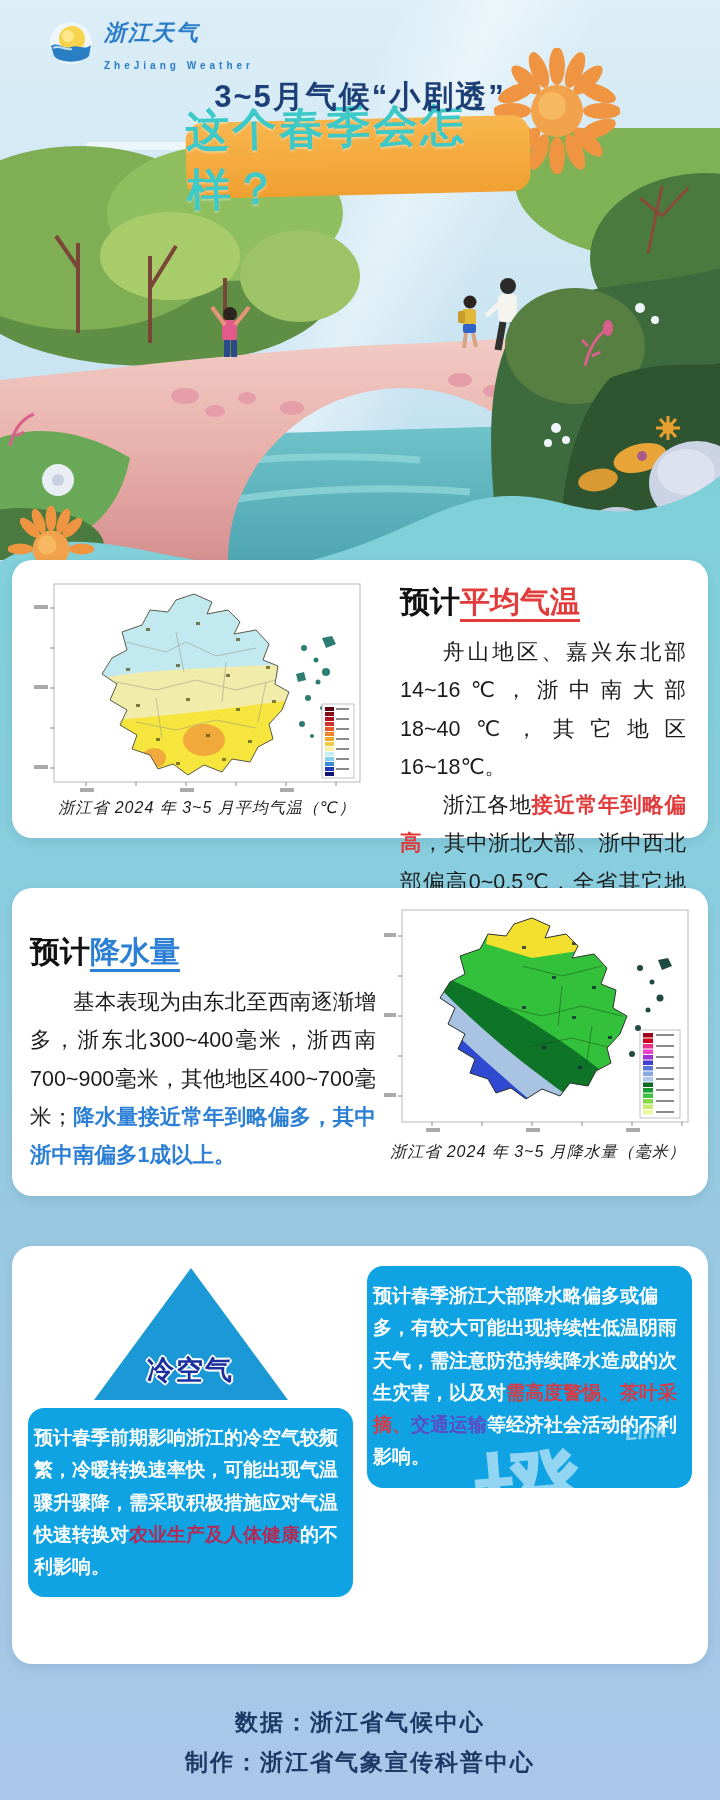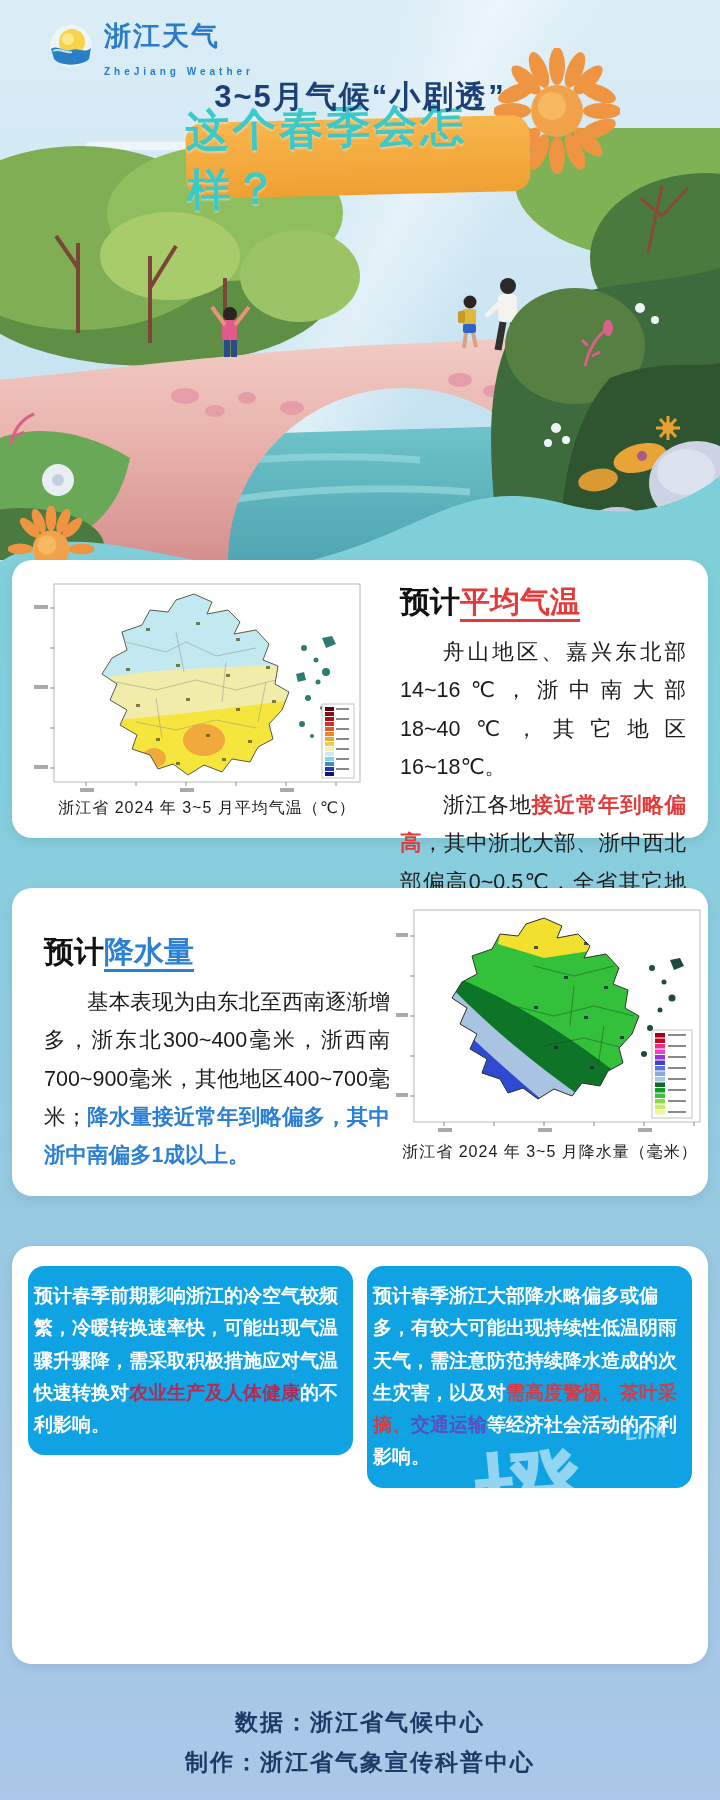--- a/index.html
+++ b/index.html
@@ -7,21 +7,21 @@
   .page { position:relative; width:720px; height:1800px; overflow:hidden;
           background:linear-gradient(180deg,#dceef7 0%,#cfe7f3 14%,#c3e1f0 26%,#bfe0ee 30%); }
 
   
   .beam { position:absolute; left:0; top:0; width:720px; height:520px; z-index:1;
           background:linear-gradient(115deg, rgba(255,255,255,0) 42%, rgba(255,255,255,.45) 52%, rgba(255,255,255,0) 63%); }
   .cloud { position:absolute; height:8px; border-radius:6px; background:rgba(255,255,255,.55); z-index:1; }
 
   
   .logo { position:absolute; left:48px; top:18px; display:flex; align-items:center; gap:10px; z-index:8; }
-  .logo-txt .cn { font-size:27px; font-weight:800; color:#2a7cc9; letter-spacing:2px; }
+  .logo-txt .cn { font-size:22px; font-weight:800; font-style:italic; color:#2a7cc9; letter-spacing:2px; }
   .logo-txt .en { font-size:10px; font-weight:700; color:#2a7cc9; letter-spacing:4px; margin-top:12px; }
 
   
   .kicker { position:absolute; left:0; top:76px; width:720px; text-align:center; z-index:7;
             font-size:31px; font-weight:800; color:#1c3f77; letter-spacing:2px; }
   .title-box { position:absolute; left:186px; top:119px; width:344px; height:76px; z-index:6;
                background:linear-gradient(180deg,#f8b64e,#f0a031); border-radius:18px;
                transform:rotate(-1.4deg); display:flex; align-items:center; justify-content:center; }
   .title-box .t { font-size:44px; font-weight:800; color:#3cc9c7; letter-spacing:3px;
                   text-shadow:0 2px 2px rgba(255,255,255,.35); }
@@ -30,24 +30,24 @@
   .sun.small { left:8px;   top:506px; width:86px;  height:86px; z-index:3; }
 
   
   .illus { position:absolute; left:0; top:128px; width:720px; height:432px; z-index:2; }
   .wave  { position:absolute; left:0; top:442px; width:720px; height:1358px; z-index:3; }
 
   
   .card { position:absolute; left:12px; width:696px; background:#fff; border-radius:20px;
           box-shadow:0 4px 10px rgba(40,80,110,.12); z-index:5; }
   .card1 { top:560px; height:278px; display:flex; padding:18px 16px 10px 14px; }
-  .card2 { top:888px; height:308px; display:flex; padding:14px 12px 10px 32px; }
+  .card2 { top:888px; height:308px; display:flex; padding:14px 12px 10px 18px; }
   .card3 { top:1246px; height:418px; display:flex; gap:14px; padding:16px 16px 0 16px; }
 
-  .map-block { display:flex; flex-direction:column; align-items:center; }
+  .map-block { display:flex; flex-direction:column; align-items:center;font-style:italic; }
   .map-caption { font-size:16px; color:#1d1d1d; margin-top:4px; letter-spacing:1px; }
 
   .card-text { flex:1; padding:4px 6px 0 12px; }
   .card-head { font-size:30px; font-weight:700; color:#111; margin-bottom:10px; }
   .hl-red  { color:#e23b3b; font-weight:800; }
   .hl-blue { color:#2b7fd4; font-weight:800; }
   .head-underline { text-decoration:underline; text-decoration-thickness:3px; text-underline-offset:7px; }
   .card-p { font-size:21.5px; line-height:1.78; color:#1b1b1b; text-indent:2em; text-align:justify; }
 
   .card2 .card-text { flex:0 0 350px; padding:30px 4px 0 0; }
@@ -458,20 +458,24 @@
             <rect x="144" y="222" width="14" height="4"></rect>
             <rect x="244" y="222" width="14" height="4"></rect>
           </g>
       </svg>
       <div class="map-caption">浙江省 2024 年 3~5 月降水量（毫米）</div>
     </div>
   </div>
 
   <div class="card card3">
     <div class="hz-col">
+      <div class="tri-zone">
+        <div class="tri-up"></div>
+        <div class="tri-label lbl-cold">冷空气</div>
+      </div>
       <div class="hz-box">
         <span>预计春季前期影响浙江的冷空气较频繁，冷暖转换速率快，可能出现气温骤升骤降，需采取积极措施应对气温快速转换对</span><span class="seg-darkred">农业生产及人体健康</span><span>的不利影响。</span>
       </div>
     </div>
     <div class="hz-col">
       <div class="hz-box">
         <span>预计春季浙江大部降水略偏多或偏多，有较大可能出现持续性低温阴雨天气，需注意防范持续降水造成的次生灾害，以及对</span><span class="seg-red">需高度警惕、茶叶采摘、</span><span class="seg-violet">交通运输</span><span>等经济社会活动的不利影响。</span>
       </div>
     </div>
   </div>

